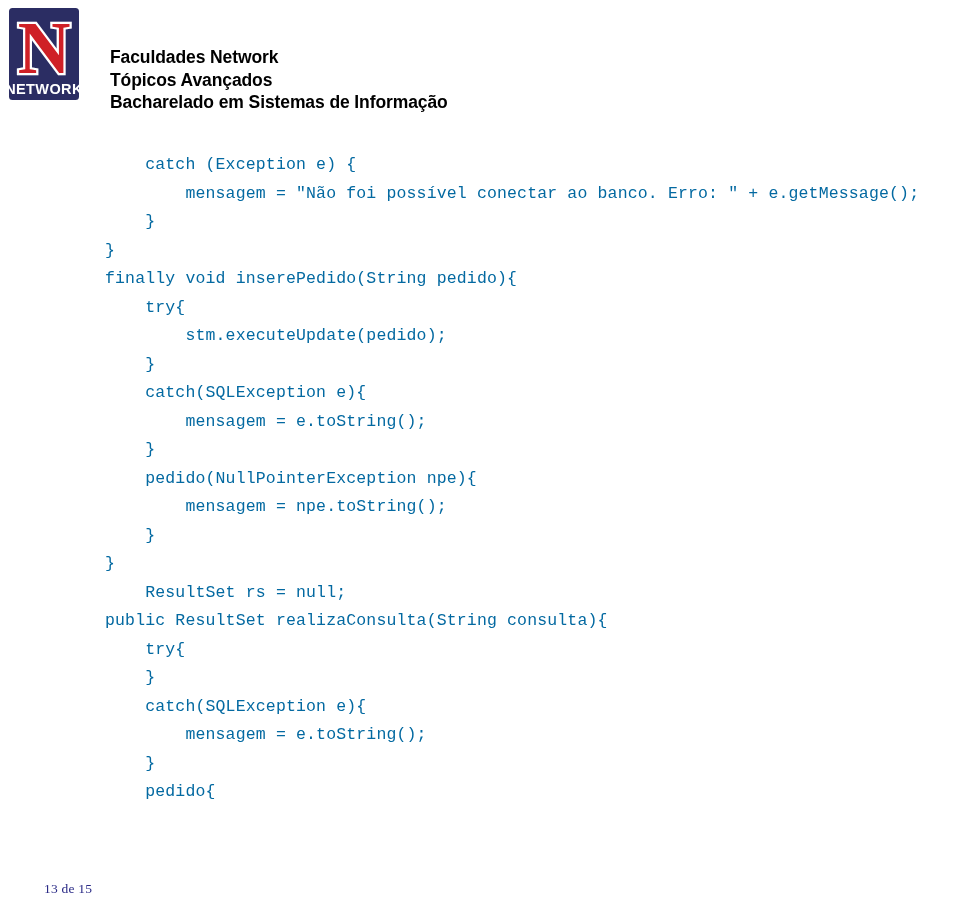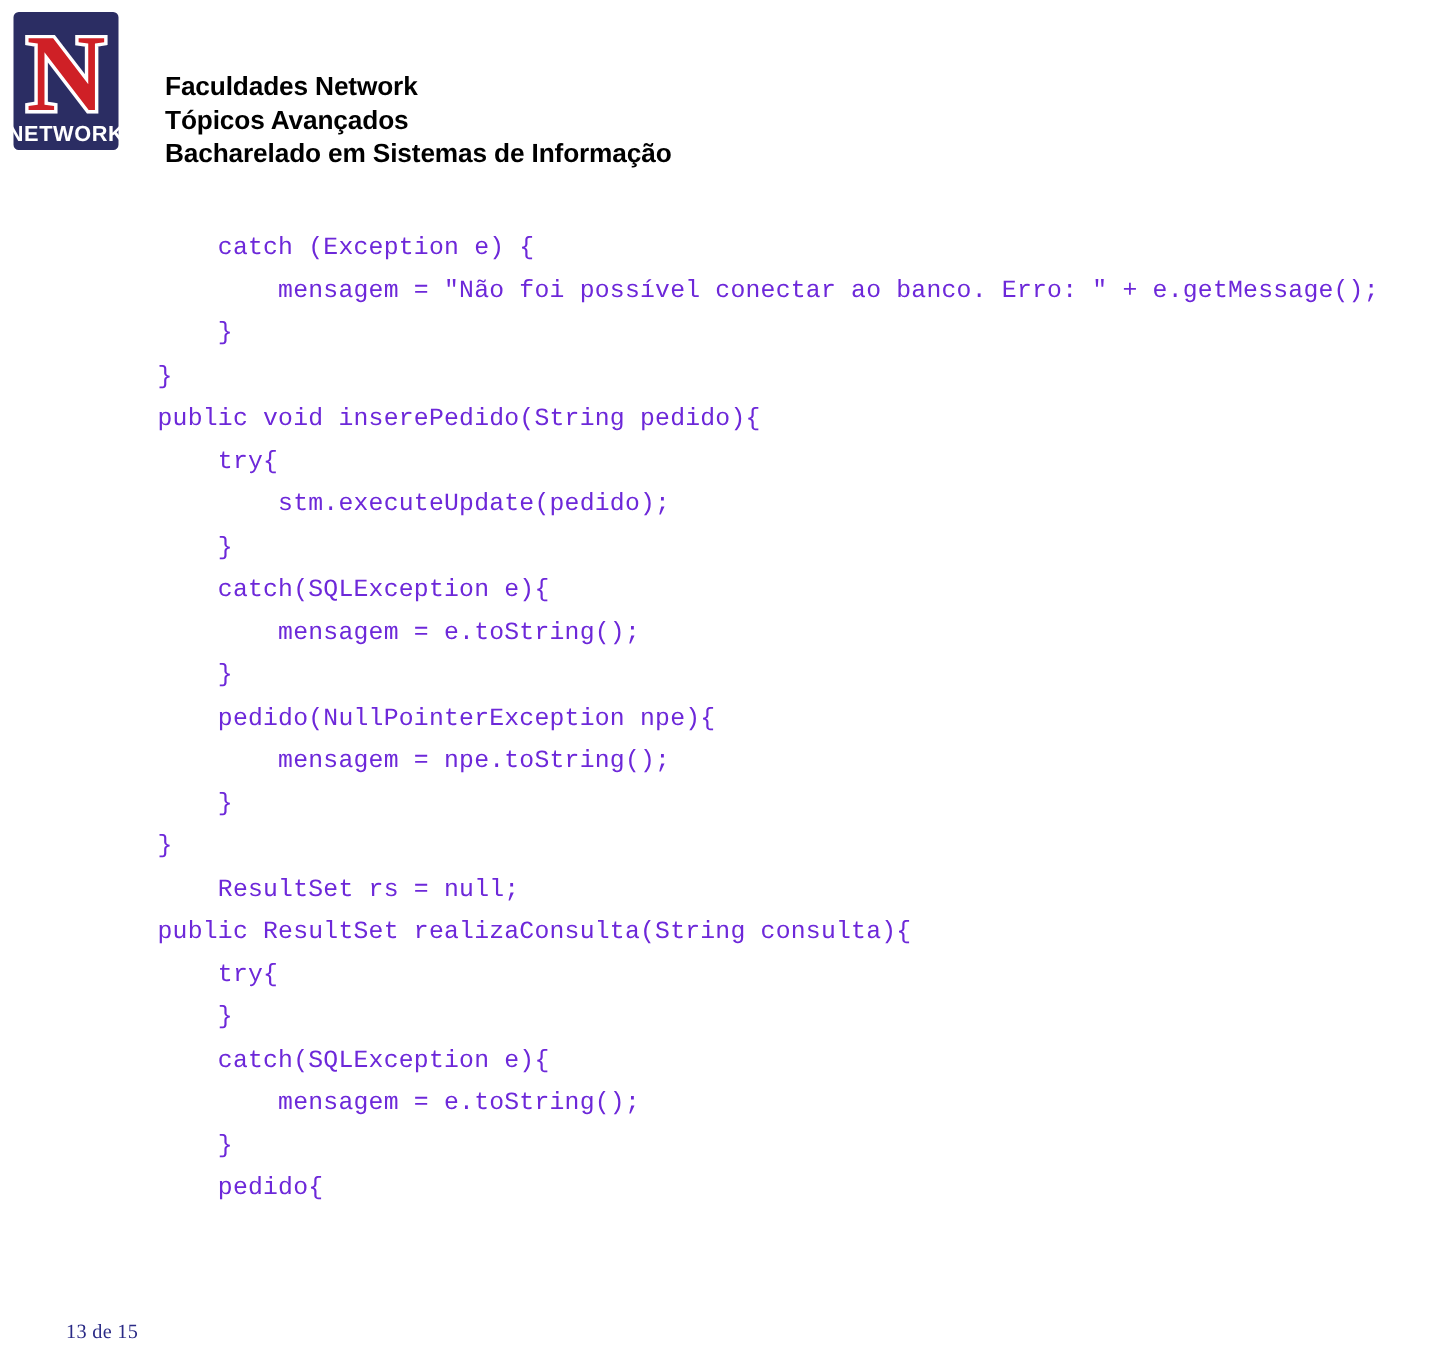--- a/index.html
+++ b/index.html
@@ -57,21 +57,21 @@
     position: absolute;
     left: 0;
     top: 151px;
     width: 960px;
   }
   .code-line {
     font-family: "Liberation Mono", "DejaVu Sans Mono", monospace;
     font-size: 16.5px;
     line-height: 28.5px;
     height: 28.5px;
-    color: #6d28d9;
+    color: #0369a1;
     white-space: pre;
     padding-left: 105px;
     letter-spacing: 0.15px;
   }
 
   
   .page-footer {
     position: absolute;
     left: 0;
     bottom: 4px;
@@ -110,21 +110,21 @@
     <span class="title-line">Bacharelado em Sistemas de Informação</span>
   </div>
 
 </div>
 
 <div class="code-body">
   <div class="code-line">    catch (Exception e) {</div>
   <div class="code-line">        mensagem = "Não foi possível conectar ao banco. Erro: " + e.getMessage();</div>
   <div class="code-line">    }</div>
   <div class="code-line">}</div>
-  <div class="code-line">public void inserePedido(String pedido){</div>
+  <div class="code-line">finally void inserePedido(String pedido){</div>
   <div class="code-line">    try{</div>
   <div class="code-line">        stm.executeUpdate(pedido);</div>
   <div class="code-line">    }</div>
   <div class="code-line">    catch(SQLException e){</div>
   <div class="code-line">        mensagem = e.toString();</div>
   <div class="code-line">    }</div>
   <div class="code-line">    pedido(NullPointerException npe){</div>
   <div class="code-line">        mensagem = npe.toString();</div>
   <div class="code-line">    }</div>
   <div class="code-line">}</div>

